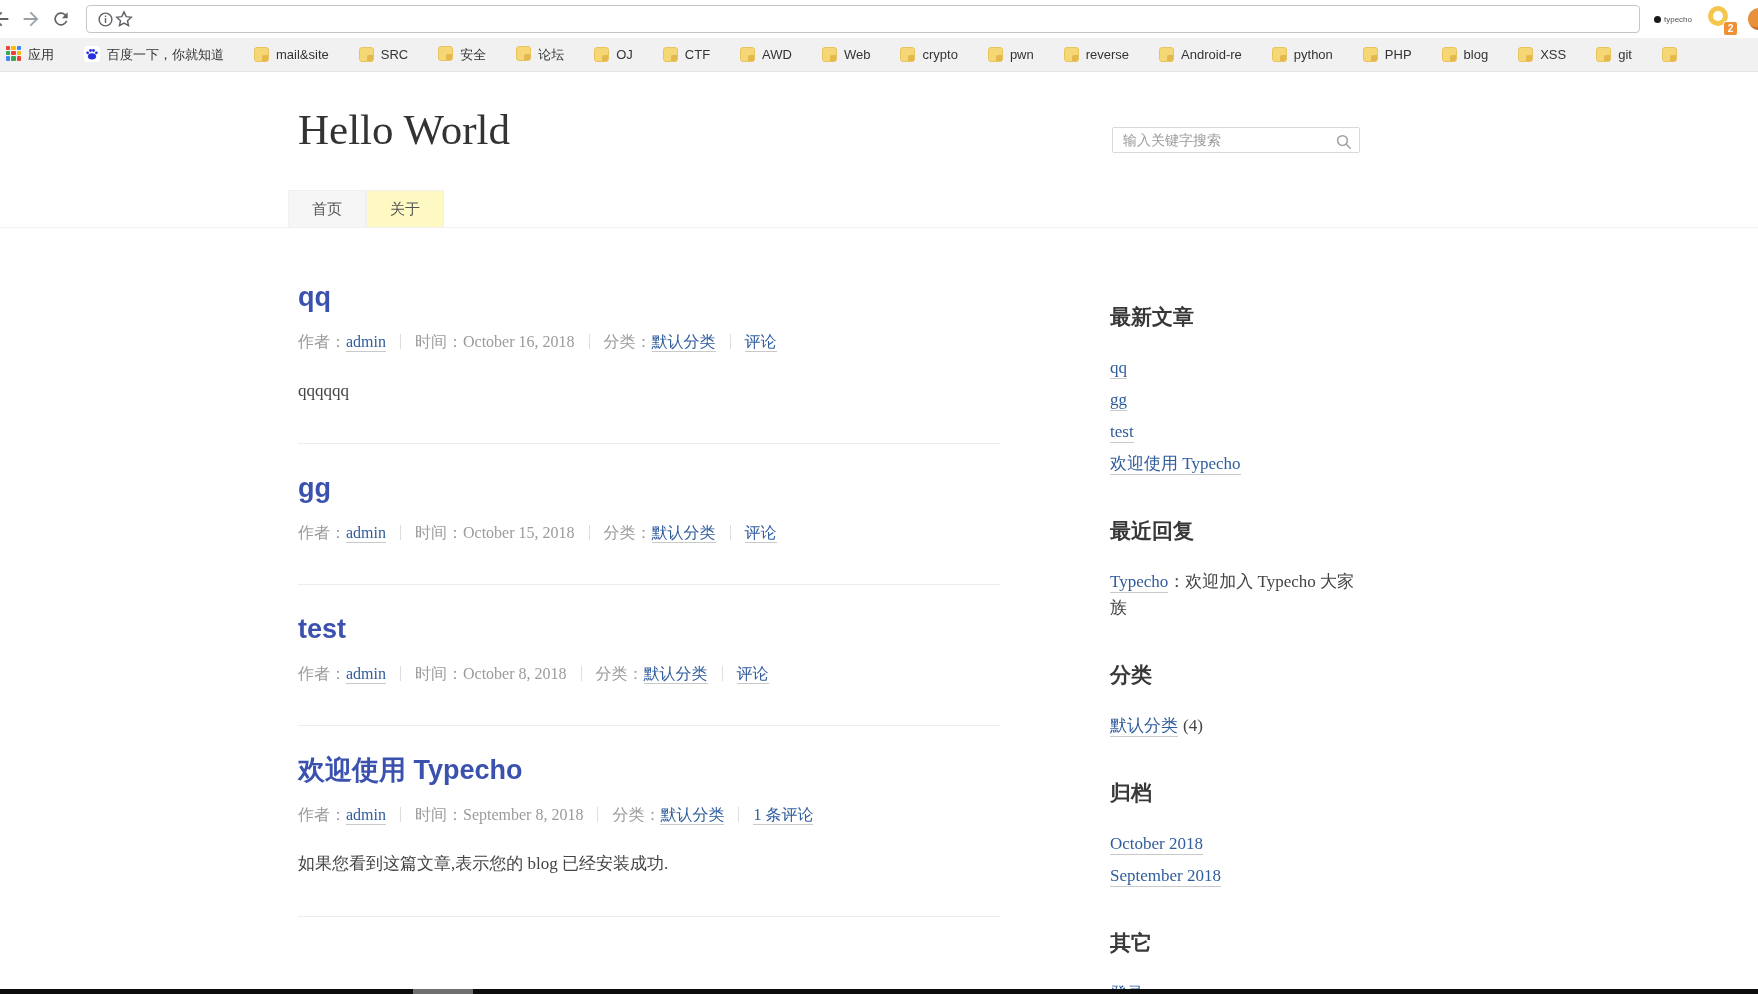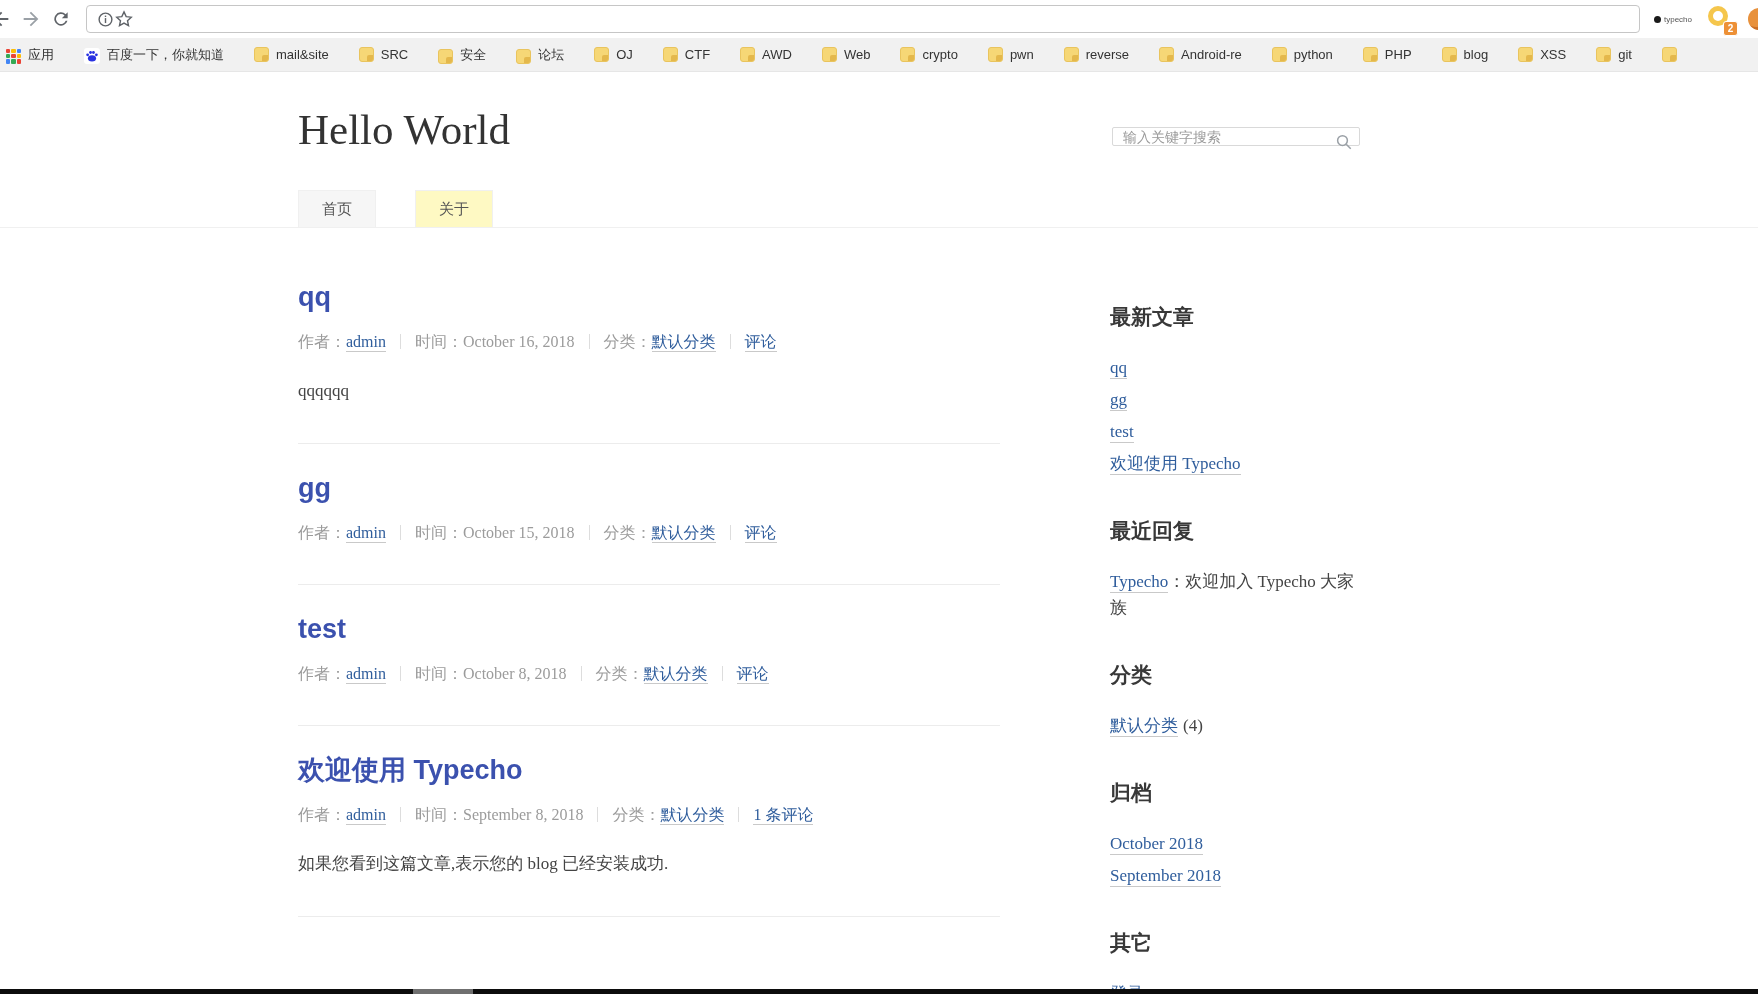--- a/index.html
+++ b/index.html
@@ -17,38 +17,38 @@
   .ext-dot { width:7px; height:7px; border-radius:50%; background:#1a1a1a; display:inline-block; }
   .ext-typecho .lbl { font-size:8px; color:#555; }
   .ext-donut { position:relative; width:26px; height:26px; margin-right:14px; cursor:pointer; }
   .ext-donut .ring { position:absolute; left:0; top:0; width:20px; height:20px; border:5px solid #f5c64c; border-radius:50%; }
   .ext-donut .badge { position:absolute; right:-4px; bottom:-4px; width:15px; height:15px; background:#ed9036; border:1px solid #fff;
     border-radius:3px; color:#fff; font-size:10px; font-weight:bold; text-align:center; line-height:13px; }
   .avatar-cut { width:22px; height:22px; border-radius:50%; background:#e8913c; box-shadow:inset -3px -3px 0 #c96f28; margin-right:-12px; flex:0 0 auto; }
 
   .bookmarks { height:34px; background:#f1f1f1; border-bottom:1px solid #e6e6e6; display:flex; align-items:center;
     padding:0 0 0 6px; gap:30px; white-space:nowrap; }
-  .bm { display:inline-flex; align-items:flex-end; gap:7px; cursor:pointer; flex:0 0 auto; }
+  .bm { display:inline-flex; align-items:flex-start; gap:7px; cursor:pointer; flex:0 0 auto; }
   .bm-label { font-size:13px; color:#333; }
   .folder-icon { width:15px; height:15px; background:#f6d776; border:1px solid #e9c45e; border-radius:3px; position:relative; }
   .folder-icon::after { content:""; position:absolute; right:0; bottom:0; width:6px; height:6px; background:#e4b84c; border-radius:2px 0 2px 0; }
   .grid-icon { width:15px; height:15px; display:grid; grid-template-columns:repeat(3,1fr); gap:1px; }
   .grid-icon i { border-radius:1px; }
   .baidu-icon { width:16px; height:16px; background:#fff; border-radius:3px; display:flex; align-items:center; justify-content:center; }
 
   
   .page { position:absolute; top:73px; left:0; right:0; bottom:0; background:#fff; }
   .site-title { position:absolute; left:298px; top:32px; font-family:"Liberation Serif","DejaVu Serif",serif;
     font-size:43px; font-weight:normal; color:#333; }
-  .search { position:absolute; left:1112px; top:54px; width:248px; height:19px; }
+  .search { position:absolute; left:1112px; top:54px; width:248px; height:26px; }
   .search input { width:100%; height:100%; border:1px solid #d9d9d9; border-radius:2px; padding:0 32px 0 10px;
     font-size:14px; color:#333; outline:none; }
   .search input::placeholder { color:#9a9a9a; }
   .search .mag { position:absolute; right:7px; top:6px; cursor:pointer; }
-  .tabs { position:absolute; left:298px; top:117px; display:flex; z-index:2;gap:39px; }
+  .tabs { position:absolute; left:288px; top:117px; display:flex; z-index:2; }
   .tab { width:78px; height:38px; line-height:36px; text-align:center; font-size:15px; color:#555;
     background:#fef9c3; border:1px solid #f0f0f0; cursor:pointer; }
   .tab.active { background:#f6f6f6; }
   .header-line { position:absolute; left:0; right:0; top:154px; height:1px; background:#f0f0f0; z-index:1; }
 
   main { position:absolute; left:298px; top:198px; width:702px; }
   .post { border-bottom:1px solid #ececec; padding:26px 0 40px; }
   .post:first-child { padding-top:8px; }
   .post-title { font-size:27px; line-height:36px; font-weight:bold; color:#3b51ae; cursor:pointer; margin-bottom:16px; display:inline-block; }
   .post-meta { font-family:"Liberation Serif","DejaVu Serif",serif; font-size:16px; color:#9b9b9b; line-height:22px; }

